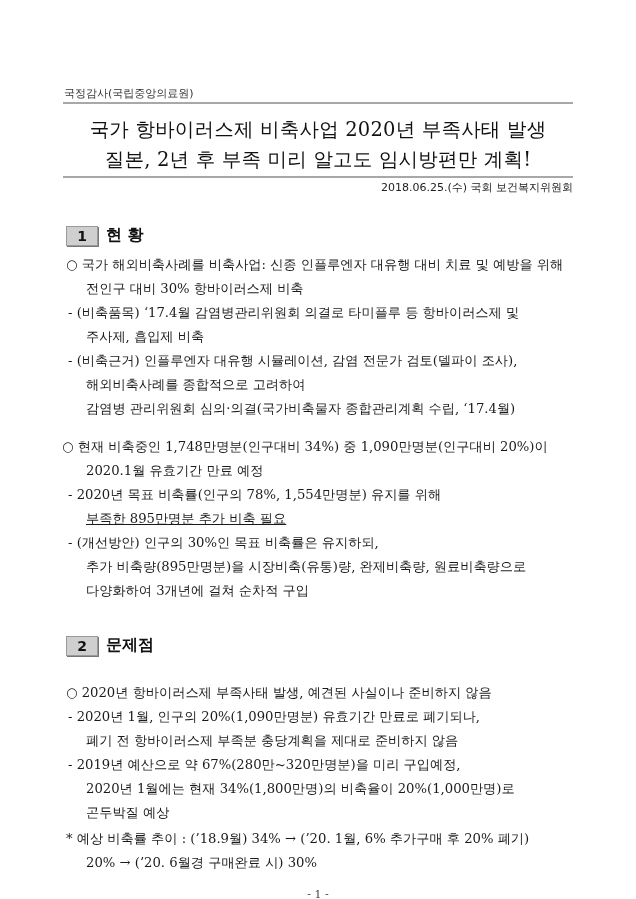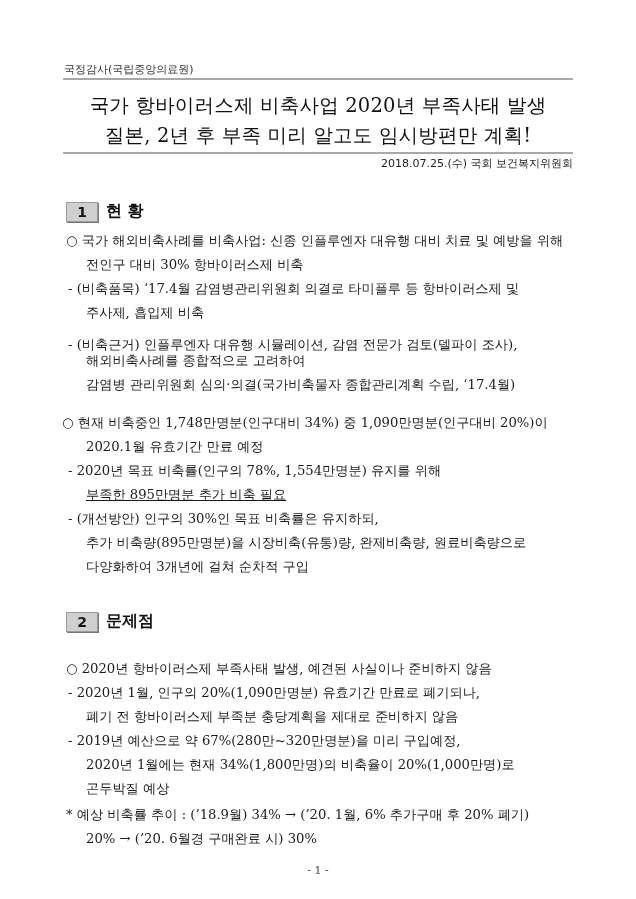--- a/index.html
+++ b/index.html
@@ -1,21 +1,21 @@
 <!DOCTYPE html>
 <html><head>
 <meta charset="utf-8">
 <style>
   html, body { margin: 0; padding: 0; background: #ffffff; }
   body {
     width: 636px; height: 899px; position: relative; overflow: hidden;
     font-family: "DejaVu Serif", "Liberation Serif", serif;
     color: #1a1a1a;
   }
-  .abs { position: absolute; }
+  .abs { position: absolute; margin-top: 24px; }
   .header-tag {
     left: 64px; top: 62px; font-size: 11px;
     font-family: "DejaVu Sans", "Liberation Sans", sans-serif; color: #333;
   }
   .rule { left: 63px; width: 510px; height: 2px; background: #a8a8a8; }
   .title {
     left: 63px; width: 510px; text-align: center;
     font-size: 19.5px; color: #111; letter-spacing: 0.2px;
   }
   .dateline {
@@ -39,32 +39,32 @@
 </head>
 <body>
 
 <div class="abs header-tag">국정감사(국립중앙의료원)</div>
 <div class="abs rule" style="top:78px;"></div>
 
 <div class="abs title" style="top:92px;">국가 항바이러스제 비축사업 2020년 부족사태 발생</div>
 <div class="abs title" style="top:122px;">질본, 2년 후 부족 미리 알고도 임시방편만 계획!</div>
 
 <div class="abs rule" style="top:152px;"></div>
-<div class="abs dateline" style="top:156px;">2018.07.25.(수) 국회 보건복지위원회</div>
+<div class="abs dateline" style="top:156px;">2018.06.25.(수) 국회 보건복지위원회</div>
 
 <div class="abs sec-head" style="left:66px; top:201px;">
   <div class="sec-num">1</div>
   <div class="sec-title">현 황</div>
 </div>
 
 <div class="abs line" style="left:66px; top:232px;">○ 국가 해외비축사례를 비축사업: 신종 인플루엔자 대유행 대비 치료 및 예방을 위해</div>
 <div class="abs line" style="left:86px; top:256px;">전인구 대비 30% 항바이러스제 비축</div>
 <div class="abs line" style="left:68px; top:280px;">- (비축품목) ‘17.4월 감염병관리위원회 의결로 타미플루 등 항바이러스제 및</div>
 <div class="abs line" style="left:86px; top:304px;">주사제, 흡입제 비축</div>
-<div class="abs line" style="left:68px; top:336px;">- (비축근거) 인플루엔자 대유행 시뮬레이션, 감염 전문가 검토(델파이 조사),</div>
+<div class="abs line" style="left:68px; top:328px;">- (비축근거) 인플루엔자 대유행 시뮬레이션, 감염 전문가 검토(델파이 조사),</div>
 <div class="abs line" style="left:86px; top:352px;">해외비축사례를 종합적으로 고려하여</div>
 <div class="abs line" style="left:86px; top:376px;">감염병 관리위원회 심의·의결(국가비축물자 종합관리계획 수립, ‘17.4월)</div>
 
 <div class="abs line" style="left:62px; top:414px;">○ 현재 비축중인 1,748만명분(인구대비 34%) 중 1,090만명분(인구대비 20%)이</div>
 <div class="abs line" style="left:86px; top:438px;">2020.1월 유효기간 만료 예정</div>
 <div class="abs line" style="left:68px; top:462px;">- 2020년 목표 비축률(인구의 78%, 1,554만명분) 유지를 위해</div>
 <div class="abs line" style="left:86px; top:486px;text-decoration:underline;">부족한 895만명분 추가 비축 필요</div>
 <div class="abs line" style="left:68px; top:510px;">- (개선방안) 인구의 30%인 목표 비축률은 유지하되,</div>
 <div class="abs line" style="left:86px; top:534px;">추가 비축량(895만명분)을 시장비축(유통)량, 완제비축량, 원료비축량으로</div>
 <div class="abs line" style="left:86px; top:558px;">다양화하여 3개년에 걸쳐 순차적 구입</div>

